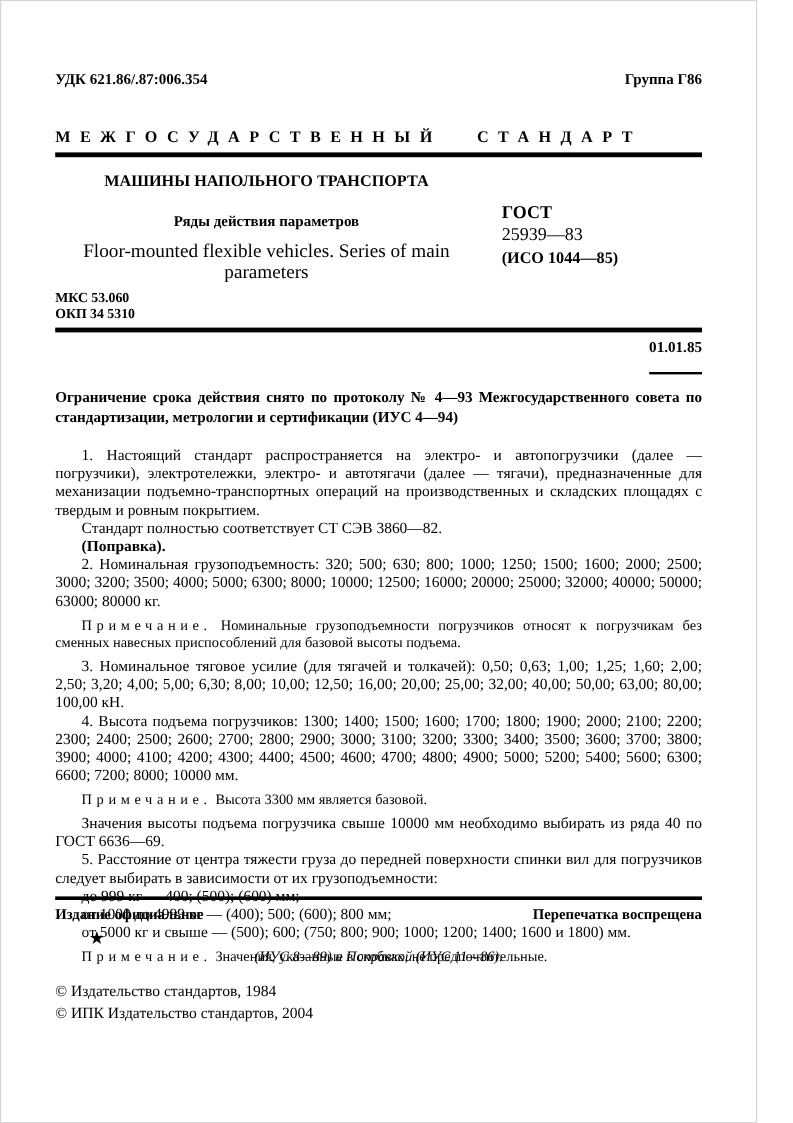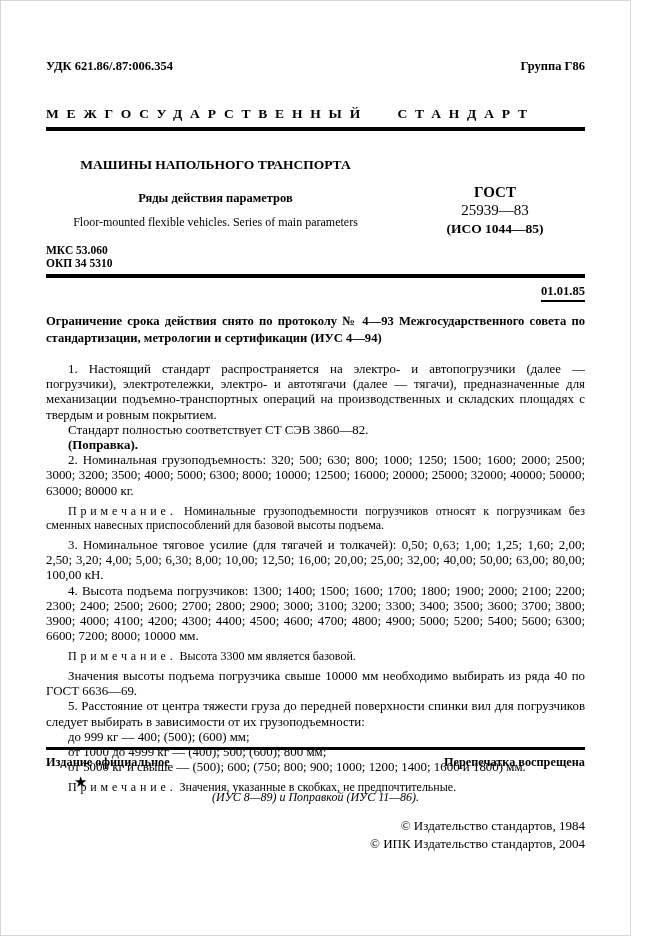--- a/index.html
+++ b/index.html
@@ -35,26 +35,26 @@
     white-space: nowrap;
     text-align: justify;
   }
   .rule-thick {
     height: 4px;
     background: #000;
     margin-top: 5px;
   }
 
   
-  .title-row { display: flex; margin-top: 26px; }
+  .title-row { display: flex; margin-top: 12px; }
   .title-left { flex: 1 1 auto; text-align: center; padding-right: 20px; }
   .title-main { font-size: 13.5px; font-weight: bold; }
   .title-sub { font-size: 12.5px; font-weight: bold; margin-top: 18px; }
-  .title-en { font-size: 12px; margin-top: 9px; }
-  .title-right { width: 180px; text-align: center; padding-top: 26px; }
+  .title-en { font-size: 16px; margin-top: 9px; }
+  .title-right { width: 180px; text-align: left; padding-top: 26px; }
   .gost-label { font-size: 15px; font-weight: bold; line-height: 18px; }
   .gost-number { font-size: 15px; font-weight: normal; line-height: 18px; }
   .iso-ref { font-size: 13.5px; font-weight: bold; line-height: 18px; margin-top: 1px; }
 
   .codes { margin-top: 6px; font-size: 11.5px; line-height: 13px; font-weight: bold; }
   .rule-thick-2 { height: 4px; background: #000; margin-top: 4px; }
 
   
   .decree {
     margin-top: 13px;
@@ -62,21 +62,21 @@
     font-weight: bold;
     line-height: 16.5px;
     text-align: justify;
   }
   .decree-date { text-align: right; margin-top: 3px; }
   .decree-date span {
     display: inline-block;
     font-size: 12.6px;
     font-weight: bold;
     border-bottom: 2px solid #000;
-    padding-bottom: 1px;
+    padding-bottom: 13px;
   }
   .limitation {
     margin-top: 11px;
     font-size: 12.6px;
     font-weight: bold;
     line-height: 16.5px;
     text-align: justify;
   }
 
   
@@ -118,21 +118,21 @@
   }
   .edition-note {
     margin-top: 20px;
     text-align: center;
     font-style: italic;
     font-size: 12px;
     line-height: 14.5px;
   }
   .copyrights {
     margin-top: 13px;
-    text-align: right;
+    text-align: left;
     font-size: 13px;
     line-height: 17.5px;
   }
 </style>
 </head>
 <body>
 
 <div class="page">
   <div class="content">
 

